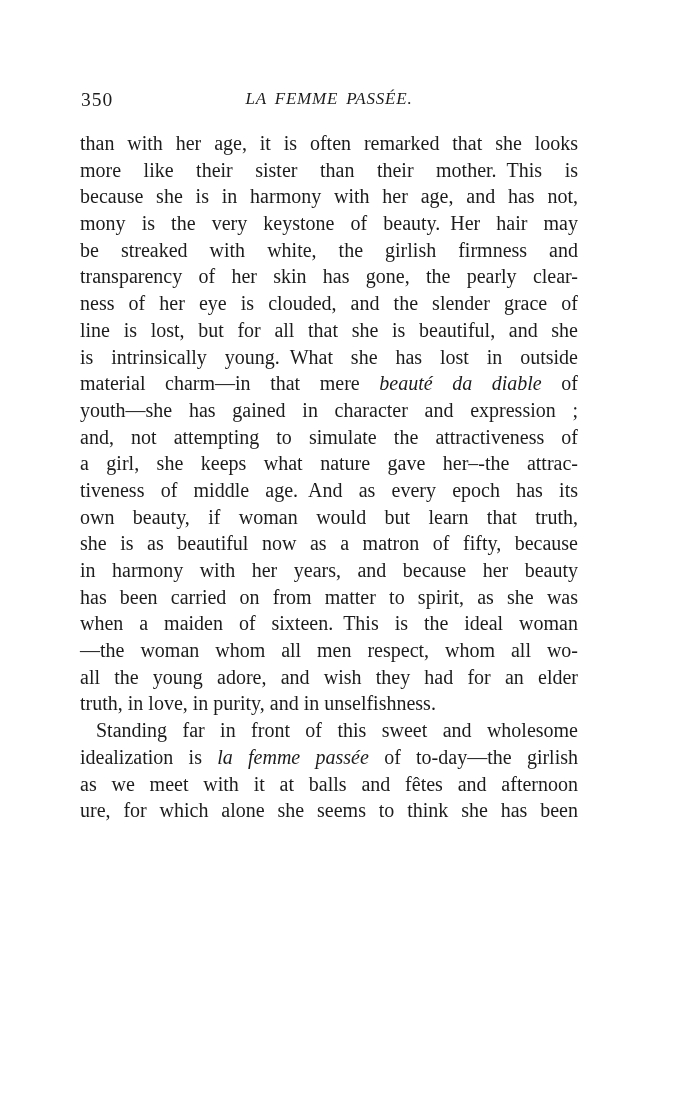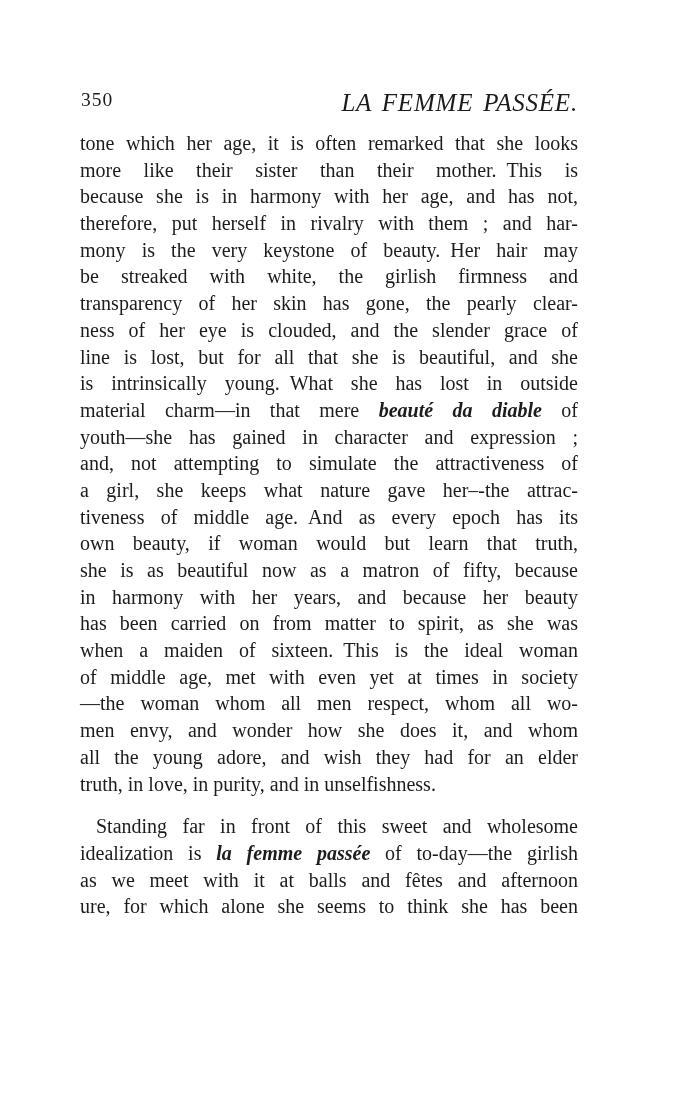--- a/index.html
+++ b/index.html
@@ -30,23 +30,23 @@
     left: 1px;
     top: 0;
     font-size: 19.5px;
     letter-spacing: 1px;
   }
   .running-title {
     position: absolute;
     left: 0;
     right: 0;
     top: 0;
-    text-align: right;
+    text-align: center;
     font-style: italic;
-    font-size: 25px;
+    font-size: 17px;
     letter-spacing: 0.8px;
     word-spacing: 3px;
     white-space: nowrap;
   }
   .text-block {
     position: absolute;
     top: 130px;
     left: 80px;
     width: 498px;
   }
@@ -58,59 +58,54 @@
     text-align-last: justify;
     -moz-text-align-last: justify;
     white-space: normal;
   }
   .line.para-end {
     text-align-last: left;
     -moz-text-align-last: left;
   }
   .line.indent {
     text-indent: 16px;
-    margin-top: 16px;
   }
   .line em {
     font-style: italic;
-    font-weight: bold;
   }
 </style>
 </head>
 <body>
 
 <div class="page">
   <div class="running-head">
     <span class="page-number">350</span>
     <span class="running-title">LA FEMME PASSÉE.</span>
   </div>
   <div class="text-block">
-      <div class="line"><span>tone which her age, it is often remarked that she looks</span></div>
+      <div class="line"><span>than with her age, it is often remarked that she looks</span></div>
       <div class="line"><span>more like their sister than their mother. This is</span></div>
       <div class="line"><span>because she is in harmony with her age, and has not,</span></div>
-      <div class="line"><span>therefore, put herself in rivalry with them ; and har-</span></div>
       <div class="line"><span>mony is the very keystone of beauty. Her hair may</span></div>
       <div class="line"><span>be streaked with white, the girlish firmness and</span></div>
       <div class="line"><span>transparency of her skin has gone, the pearly clear-</span></div>
       <div class="line"><span>ness of her eye is clouded, and the slender grace of</span></div>
       <div class="line"><span>line is lost, but for all that she is beautiful, and she</span></div>
       <div class="line"><span>is intrinsically young. What she has lost in outside</span></div>
       <div class="line"><span>material charm—in that mere </span><em>beauté da diable</em><span> of</span></div>
       <div class="line"><span>youth—she has gained in character and expression ;</span></div>
       <div class="line"><span>and, not attempting to simulate the attractiveness of</span></div>
       <div class="line"><span>a girl, she keeps what nature gave her–-the attrac-</span></div>
       <div class="line"><span>tiveness of middle age. And as every epoch has its</span></div>
       <div class="line"><span>own beauty, if woman would but learn that truth,</span></div>
       <div class="line"><span>she is as beautiful now as a matron of fifty, because</span></div>
       <div class="line"><span>in harmony with her years, and because her beauty</span></div>
       <div class="line"><span>has been carried on from matter to spirit, as she was</span></div>
       <div class="line"><span>when a maiden of sixteen. This is the ideal woman</span></div>
-      <div class="line"><span>of middle age, met with even yet at times in society</span></div>
       <div class="line"><span>—the woman whom all men respect, whom all wo-</span></div>
-      <div class="line"><span>men envy, and wonder how she does it, and whom</span></div>
       <div class="line"><span>all the young adore, and wish they had for an elder</span></div>
       <div class="line para-end"><span>truth, in love, in purity, and in unselfishness.</span></div>
       <div class="line indent"><span>Standing far in front of this sweet and wholesome</span></div>
       <div class="line"><span>idealization is </span><em>la femme passée</em><span> of to-day—the girlish</span></div>
       <div class="line"><span>as we meet with it at balls and fêtes and afternoon</span></div>
       <div class="line"><span>ure, for which alone she seems to think she has been</span></div>
     </div>
 </div>
 
 </body></html>

